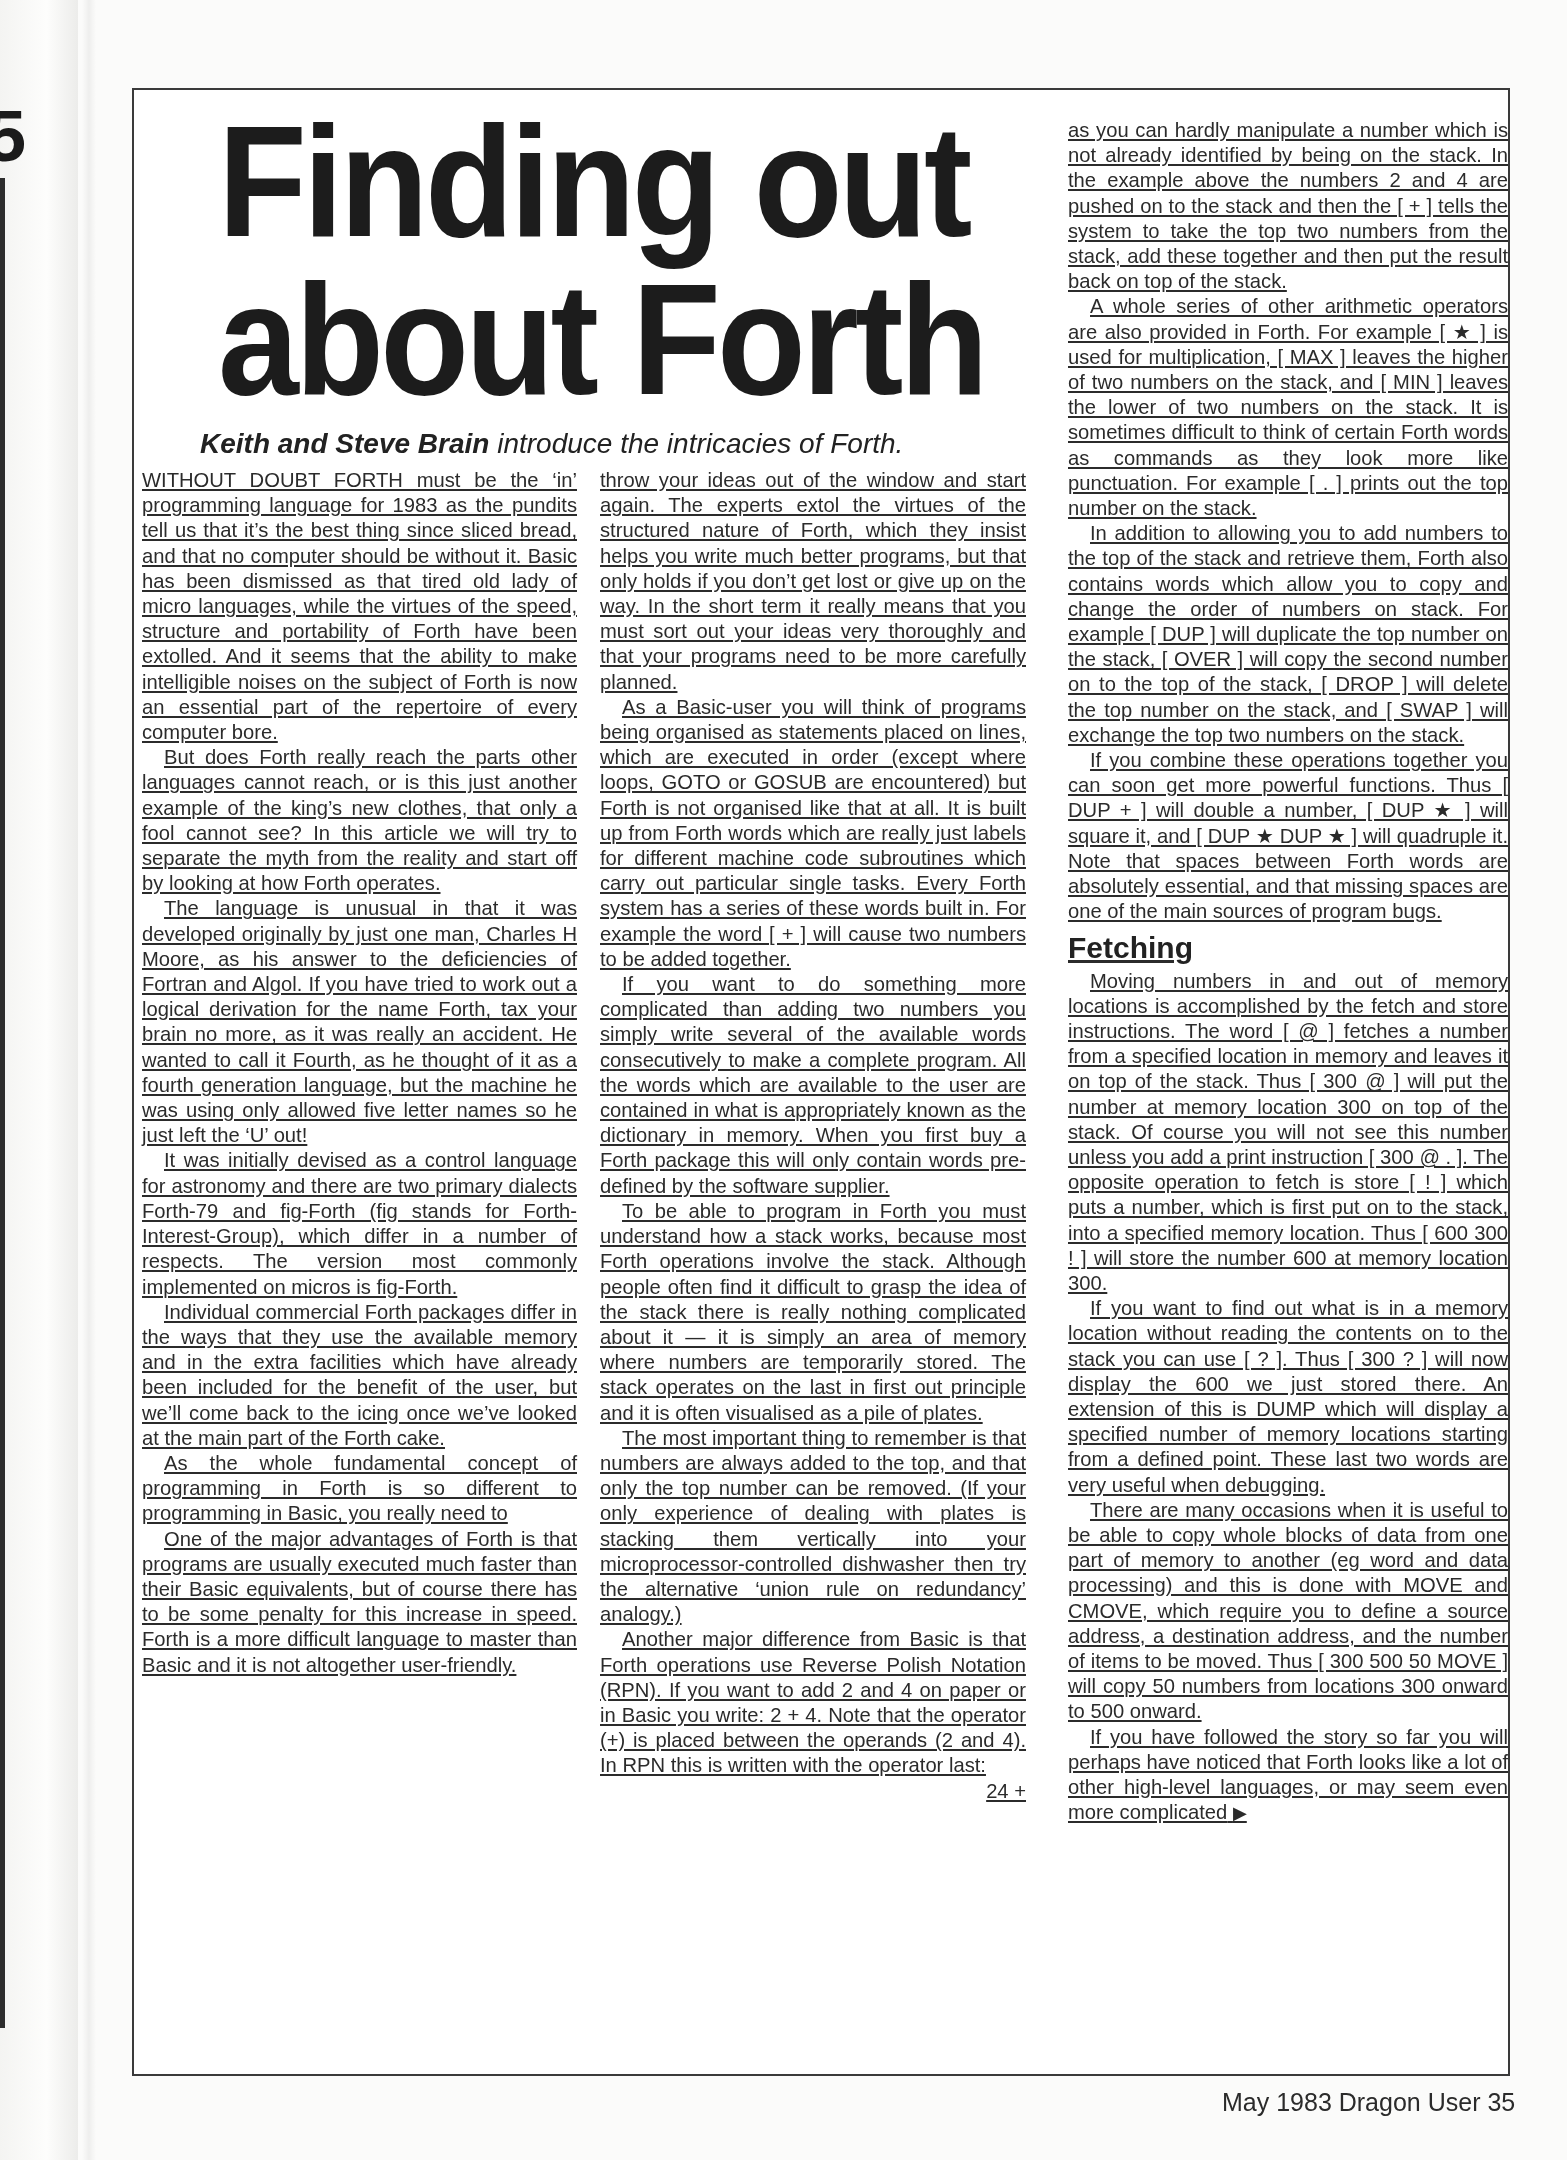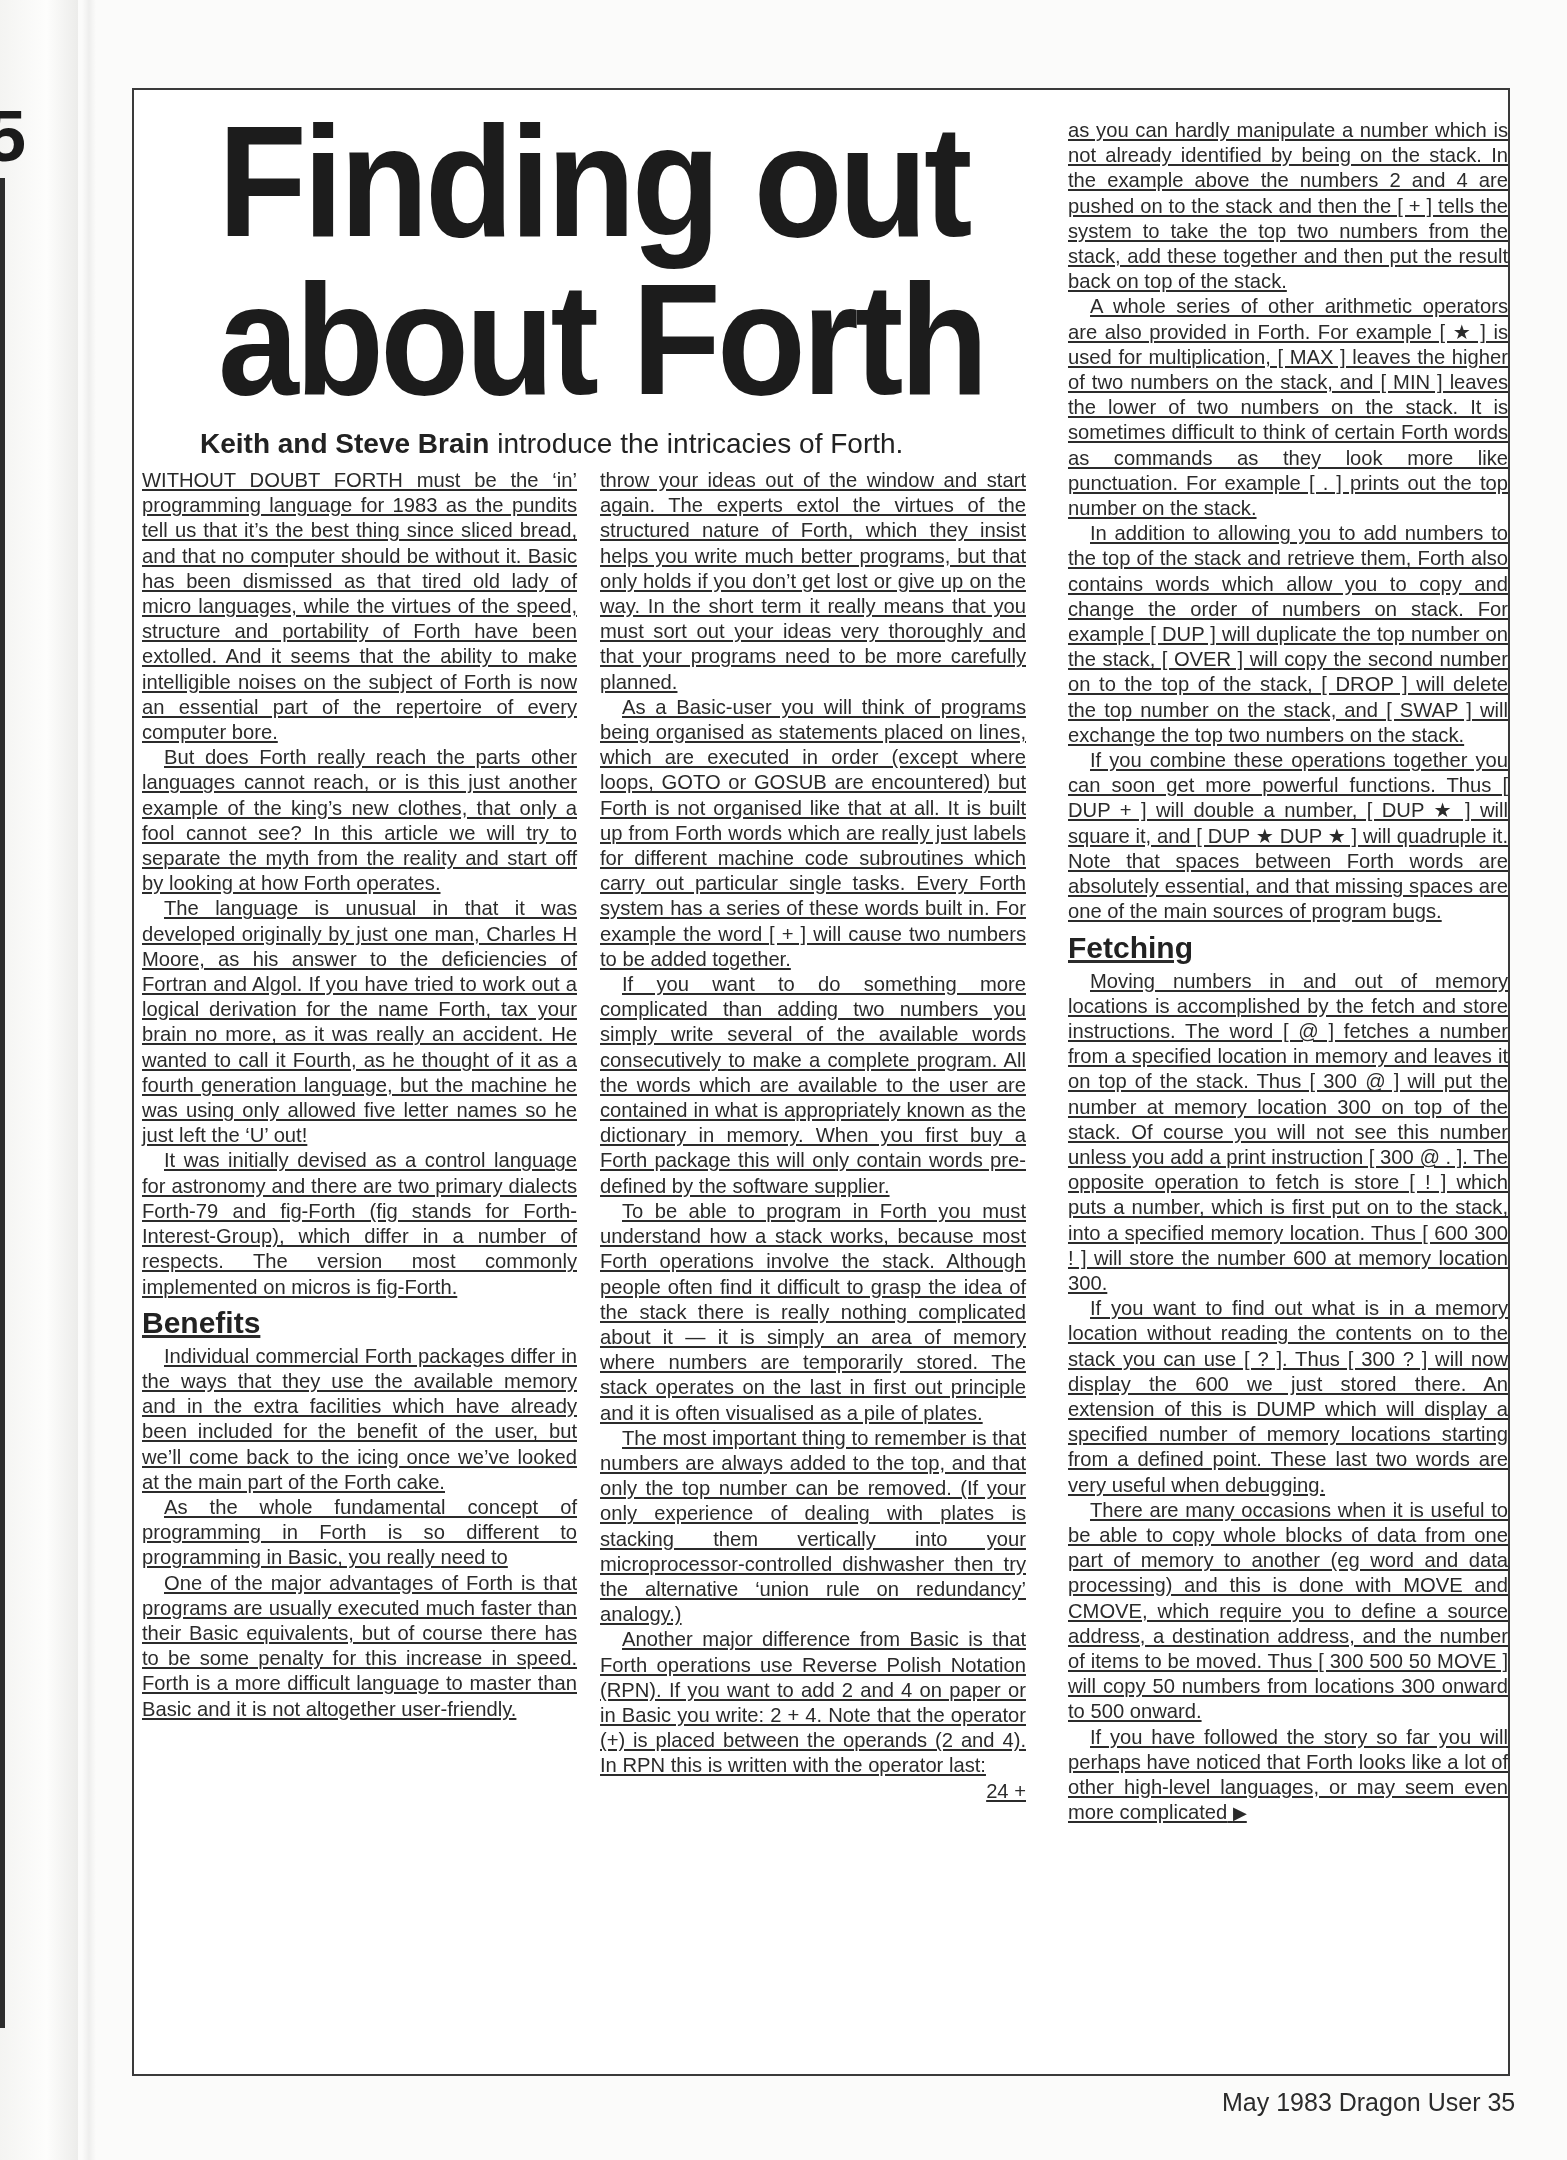--- a/index.html
+++ b/index.html
@@ -31,21 +31,21 @@
   .title {
     position:absolute; left:218px; top:102px; width:780px;
     font-family:"Liberation Sans", sans-serif; font-weight:bold;
     font-size:158px; line-height:158px; letter-spacing:-4px;
     color:#1c1c1c; text-align:center; margin:0;
     transform:scaleX(0.92); transform-origin:left top;
   }
   .title span { display:block; white-space:nowrap; }
   .byline {
     position:absolute; left:200px; top:428px; width:800px;
-    font-size:28px; color:#222; white-space:nowrap;
+    font-size:28px; font-style:italic; color:#222; white-space:nowrap;
   }
   .byline b { font-weight:bold; }
   .col {
     position:absolute; font-size:20.2px; line-height:25.2px; text-align:justify;
     color:#2b2b2b;
     text-decoration:underline;
   }
   .col p { margin:0; text-indent:22px; }
   .col p.noindent { text-indent:0; }
   .col h2 {
@@ -76,21 +76,20 @@
   <span>about Forth</span>
 </h1>
 
 <div class="byline"><b>Keith and Steve Brain</b><span> introduce the intricacies of Forth.</span></div>
 
 <div class="col c1">
     <p class="noindent"><span>WITHOUT DOUBT FORTH must be the ‘in’ programming language for 1983 as the pundits tell us that it’s the best thing since sliced bread, and that no computer should be without it. Basic has been dismissed as that tired old lady of micro languages, while the virtues of the speed, structure and portability of Forth have been extolled. And it seems that the ability to make intelligible noises on the subject of Forth is now an essential part of the repertoire of every computer bore.</span></p>
     <p><span>But does Forth really reach the parts other languages cannot reach, or is this just another example of the king’s new clothes, that only a fool cannot see? In this article we will try to separate the myth from the reality and start off by looking at how Forth operates.</span></p>
     <p><span>The language is unusual in that it was developed originally by just one man, Charles H Moore, as his answer to the deficiencies of Fortran and Algol. If you have tried to work out a logical derivation for the name Forth, tax your brain no more, as it was really an accident. He wanted to call it Fourth, as he thought of it as a fourth generation language, but the machine he was using only allowed five letter names so he just left the ‘U’ out!</span></p>
     <p><span>It was initially devised as a control language for astronomy and there are two primary dialects Forth-79 and fig-Forth (fig stands for Forth-Interest-Group), which differ in a number of respects. The version most commonly implemented on micros is fig-Forth.</span></p>
-    <h2><span>Benefits</span></h2>
     <p><span>Individual commercial Forth packages differ in the ways that they use the available memory and in the extra facilities which have already been included for the benefit of the user, but we’ll come back to the icing once we’ve looked at the main part of the Forth cake.</span></p>
     <p><span>As the whole fundamental concept of programming in Forth is so different to programming in Basic, you really need to</span></p>
     <p><span>One of the major advantages of Forth is that programs are usually executed much faster than their Basic equivalents, but of course there has to be some penalty for this increase in speed. Forth is a more difficult language to master than Basic and it is not altogether user-friendly.</span></p>
   </div>
 <div class="col c2">
     <p class="noindent"><span>throw your ideas out of the window and start again. The experts extol the virtues of the structured nature of Forth, which they insist helps you write much better programs, but that only holds if you don’t get lost or give up on the way. In the short term it really means that you must sort out your ideas very thoroughly and that your programs need to be more carefully planned.</span></p>
     <p><span>As a Basic-user you will think of programs being organised as statements placed on lines, which are executed in order (except where loops, GOTO or GOSUB are encountered) but Forth is not organised like that at all. It is built up from Forth words which are really just labels for different machine code subroutines which carry out particular single tasks. Every Forth system has a series of these words built in. For example the word [ + ] will cause two numbers to be added together.</span></p>
     <p><span>If you want to do something more complicated than adding two numbers you simply write several of the available words consecutively to make a complete program. All the words which are available to the user are contained in what is appropriately known as the dictionary in memory. When you first buy a Forth package this will only contain words pre-defined by the software supplier.</span></p>
     <p><span>To be able to program in Forth you must understand how a stack works, because most Forth operations involve the stack. Although people often find it difficult to grasp the idea of the stack there is really nothing complicated about it — it is simply an area of memory where numbers are temporarily stored. The stack operates on the last in first out principle and it is often visualised as a pile of plates.</span></p>
     <p><span>The most important thing to remember is that numbers are always added to the top, and that only the top number can be removed. (If your only experience of dealing with plates is stacking them vertically into your microprocessor-controlled dishwasher then try the alternative ‘union rule on redundancy’ analogy.)</span></p>

